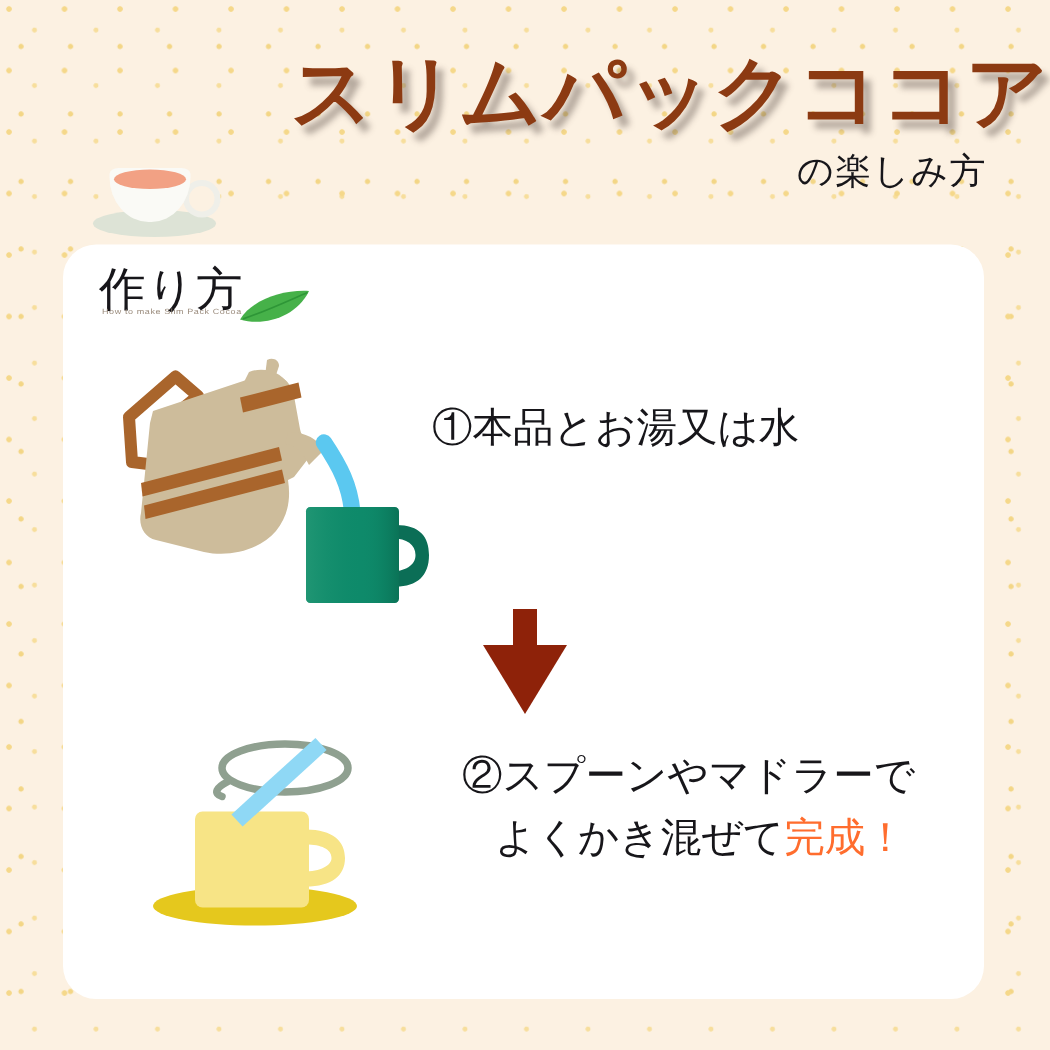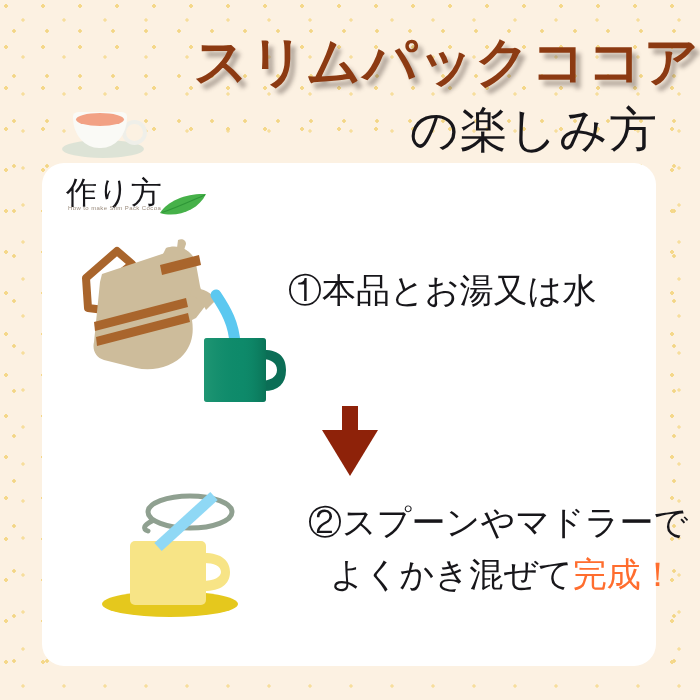--- a/index.html
+++ b/index.html
@@ -39,21 +39,21 @@
     font-weight: bold;
     letter-spacing: 1px;
     color: #8C3A12;
     text-shadow: 5px 6px 4px rgba(90,78,70,0.45);
     white-space: nowrap;
   }
   .title-sub {
     position: absolute;
     right: 42px;
     top: 98px;
-    font-size: 48px;
+    font-size: 24px;
     color: #17161A;
     letter-spacing: 1px;
     white-space: nowrap;
   }
 
   
   .header-cup {
     position: absolute;
     left: 58px;
     top: 98px;
@@ -170,21 +170,21 @@
     left: 92px;
     top: 477px;
     width: 180px;
     height: 142px;
   }
 
   
   .step-text {
     position: absolute;
     color: #17161A;
-    font-size: 34px;
+    font-size: 27px;
     line-height: 1.52;
     white-space: nowrap;
   }
   .step1-text { left: 288px; top: 265px; }
   .step2-text { left: 288px; top: 497px; margin-left: 20px; }
   .step-line2 { padding-left: 22px; }
   .accent {
     color: #FF6D2E;
   }
 </style>

